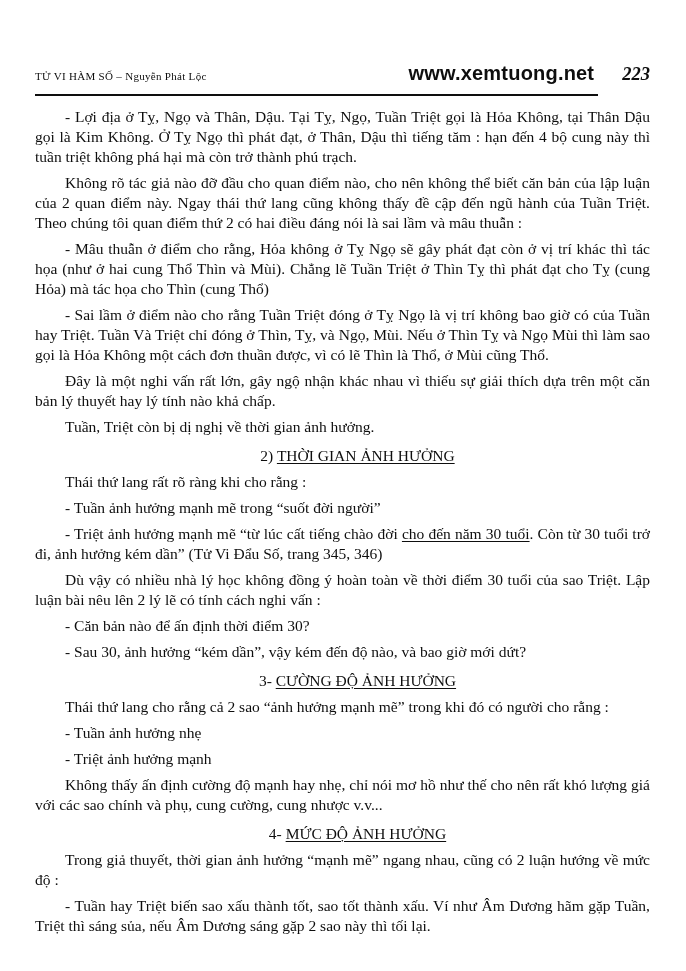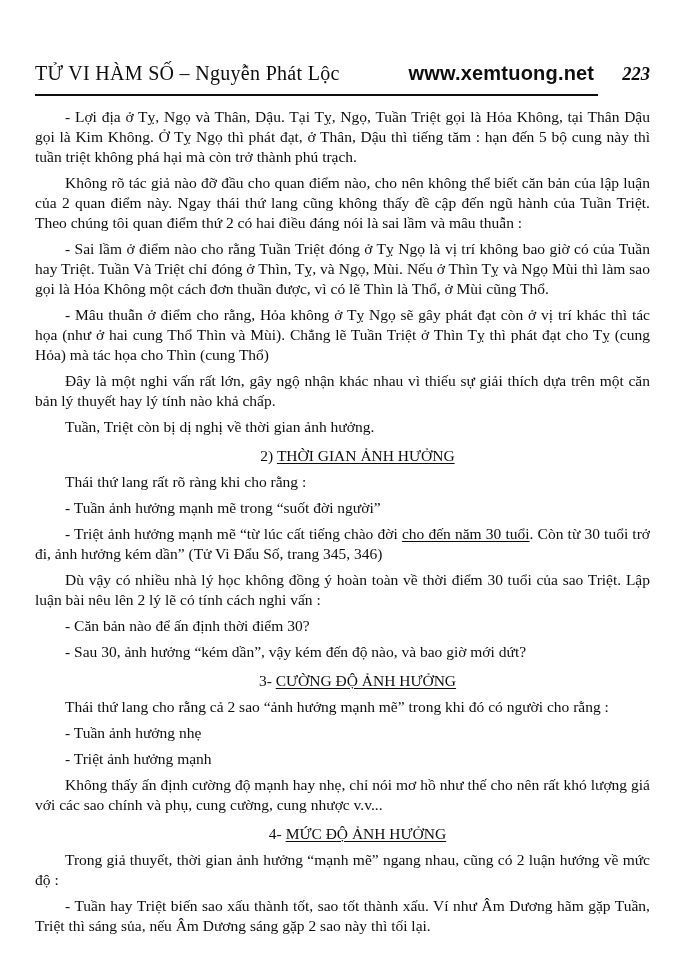--- a/index.html
+++ b/index.html
@@ -21,21 +21,21 @@
   }
   .header-main {
     flex: 1;
     display: flex;
     justify-content: space-between;
     align-items: baseline;
     border-bottom: 2px solid #0e0e0e;
     padding-bottom: 9px;
   }
   .book-title {
-    font-size: 20px;
+    font-size: 11px;
     letter-spacing: 0.3px;
     white-space: nowrap;
     font-family: Liberation Serif, serif;
   }
   .website {
     font-family: "Liberation Sans", "DejaVu Sans", sans-serif;
     font-weight: bold;
     font-size: 20px;
     letter-spacing: 0.2px;
     padding-right: 4px;
@@ -77,28 +77,28 @@
   <header class="header">
     <div class="header-main">
       <span class="book-title">TỬ VI HÀM SỐ – Nguyễn Phát Lộc</span>
       <span class="website">www.xemtuong.net</span>
     </div>
     <span class="page-number">223</span>
   </header>
 
   <main class="body-text">
 
-    <p>- Lợi địa ở Tỵ, Ngọ và Thân, Dậu. Tại Tỵ, Ngọ, Tuần Triệt gọi là Hỏa Không, tại Thân Dậu gọi là Kim Không. Ở Tỵ Ngọ thì phát đạt, ở Thân, Dậu thì tiếng tăm : hạn đến 5 bộ cung này thì tuần triệt không phá hại mà còn trở thành phú trạch.</p>
+    <p>- Lợi địa ở Tỵ, Ngọ và Thân, Dậu. Tại Tỵ, Ngọ, Tuần Triệt gọi là Hỏa Không, tại Thân Dậu gọi là Kim Không. Ở Tỵ Ngọ thì phát đạt, ở Thân, Dậu thì tiếng tăm : hạn đến 4 bộ cung này thì tuần triệt không phá hại mà còn trở thành phú trạch.</p>
 
 
     <p>Không rõ tác giả nào đỡ đầu cho quan điểm nào, cho nên không thể biết căn bản của lập luận của 2 quan điểm này. Ngay thái thứ lang cũng không thấy đề cập đến ngũ hành của Tuần Triệt. Theo chúng tôi quan điểm thứ 2 có hai điều đáng nói là sai lầm và mâu thuẫn :</p>
 
+    <p>- Mâu thuẫn ở điểm cho rằng, Hỏa không ở Tỵ Ngọ sẽ gây phát đạt còn ở vị trí khác thì tác họa (như ở hai cung Thổ Thìn và Mùi). Chẳng lẽ Tuần Triệt ở Thìn Tỵ thì phát đạt cho Tỵ (cung Hỏa) mà tác họa cho Thìn (cung Thổ)</p>
+
     <p>- Sai lầm ở điểm nào cho rằng Tuần Triệt đóng ở Tỵ Ngọ là vị trí không bao giờ có của Tuần hay Triệt. Tuần Và Triệt chỉ đóng ở Thìn, Tỵ, và Ngọ, Mùi. Nếu ở Thìn Tỵ và Ngọ Mùi thì làm sao gọi là Hỏa Không một cách đơn thuần được, vì có lẽ Thìn là Thổ, ở Mùi cũng Thổ.</p>
-
-    <p>- Mâu thuẫn ở điểm cho rằng, Hỏa không ở Tỵ Ngọ sẽ gây phát đạt còn ở vị trí khác thì tác họa (như ở hai cung Thổ Thìn và Mùi). Chẳng lẽ Tuần Triệt ở Thìn Tỵ thì phát đạt cho Tỵ (cung Hỏa) mà tác họa cho Thìn (cung Thổ)</p>
 
     <p>Đây là một nghi vấn rất lớn, gây ngộ nhận khác nhau vì thiếu sự giải thích dựa trên một căn bản lý thuyết hay lý tính nào khả chấp.</p>
 
     <p>Tuần, Triệt còn bị dị nghị về thời gian ảnh hưởng.</p>
 
     <p class="heading"><span>2) </span><span class="u">THỜI GIAN ẢNH HƯỞNG</span></p>
 
     <p>Thái thứ lang rất rõ ràng khi cho rằng :</p>
 
     <p>- Tuần ảnh hưởng mạnh mẽ trong “suốt đời người”</p>

